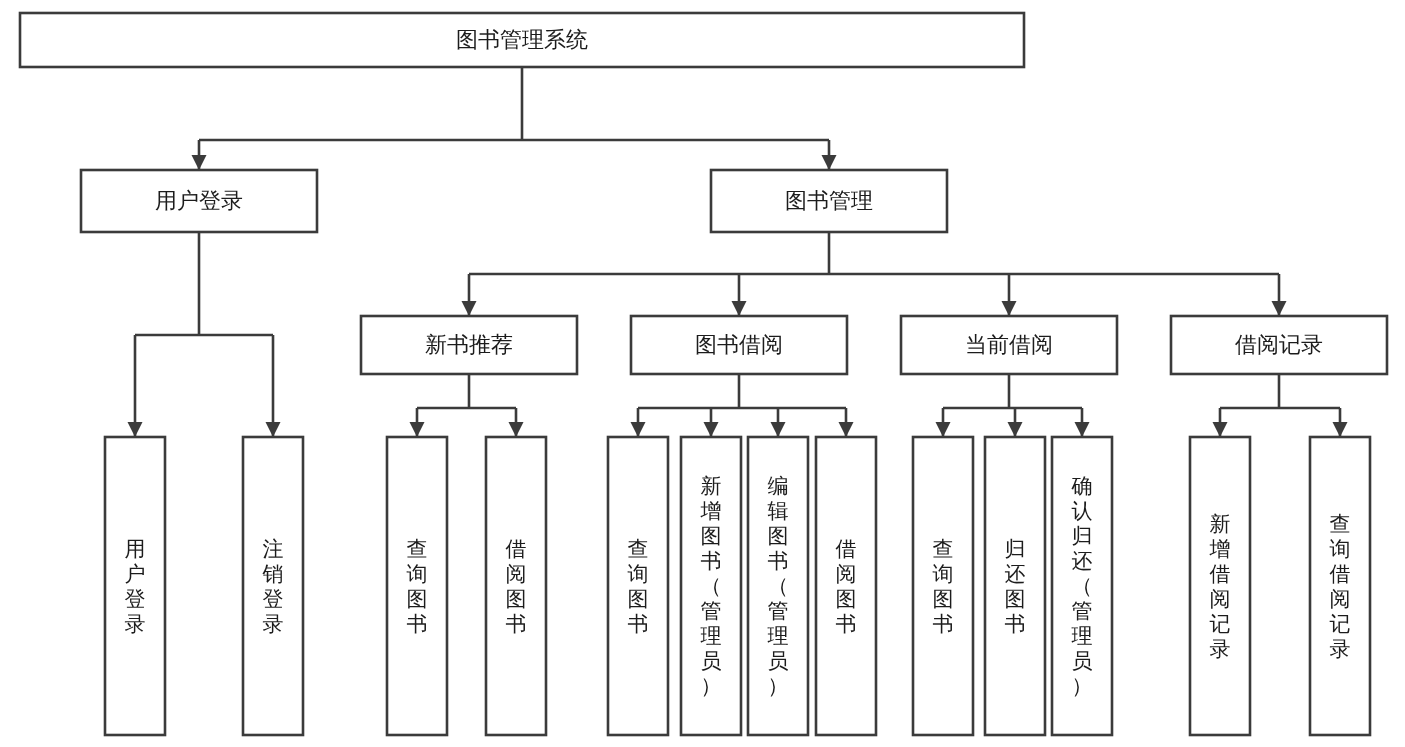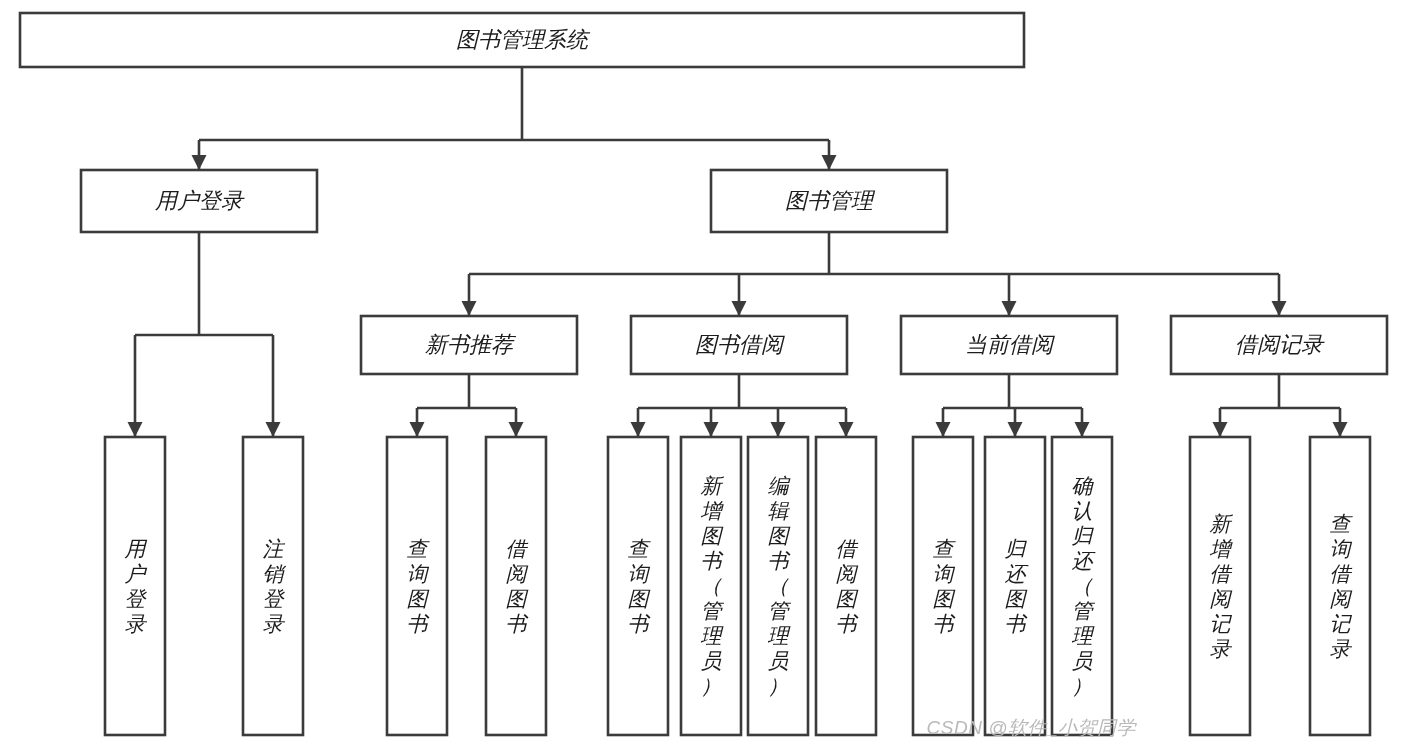--- a/index.html
+++ b/index.html
@@ -11,21 +11,20 @@
     width: 1405px;
     height: 747px;
     font-family: "Liberation Sans", "DejaVu Sans", sans-serif;
     overflow: hidden;
     position: relative;
   }
   #diagram-root {
     position: relative;
     width: 1146px;
     height: 747px;
-    font-style: italic;
   }
   svg#flow-svg {
     position: absolute;
     left: 0;
     top: 0;
     width: 1405px;
     height: 747px;
     display: block;
   }
   .node-box {
@@ -203,14 +202,13 @@
         <g>
           <rect x="1190" y="437" width="60" height="298" class="node-box"></rect>
           <text x="1220" y="530.5" class="node-label-vertical" font-size="21"><tspan x="1220" dy="0">新</tspan><tspan x="1220" dy="25">增</tspan><tspan x="1220" dy="25">借</tspan><tspan x="1220" dy="25">阅</tspan><tspan x="1220" dy="25">记</tspan><tspan x="1220" dy="25">录</tspan></text>
         </g>
         <g>
           <rect x="1310" y="437" width="60" height="298" class="node-box"></rect>
           <text x="1340" y="530.5" class="node-label-vertical" font-size="21"><tspan x="1340" dy="0">查</tspan><tspan x="1340" dy="25">询</tspan><tspan x="1340" dy="25">借</tspan><tspan x="1340" dy="25">阅</tspan><tspan x="1340" dy="25">记</tspan><tspan x="1340" dy="25">录</tspan></text>
         </g>
       </g>
   </svg>
-  <div class="watermark">CSDN @软件_小贺同学</div>
 </div>
 
 </body></html>

